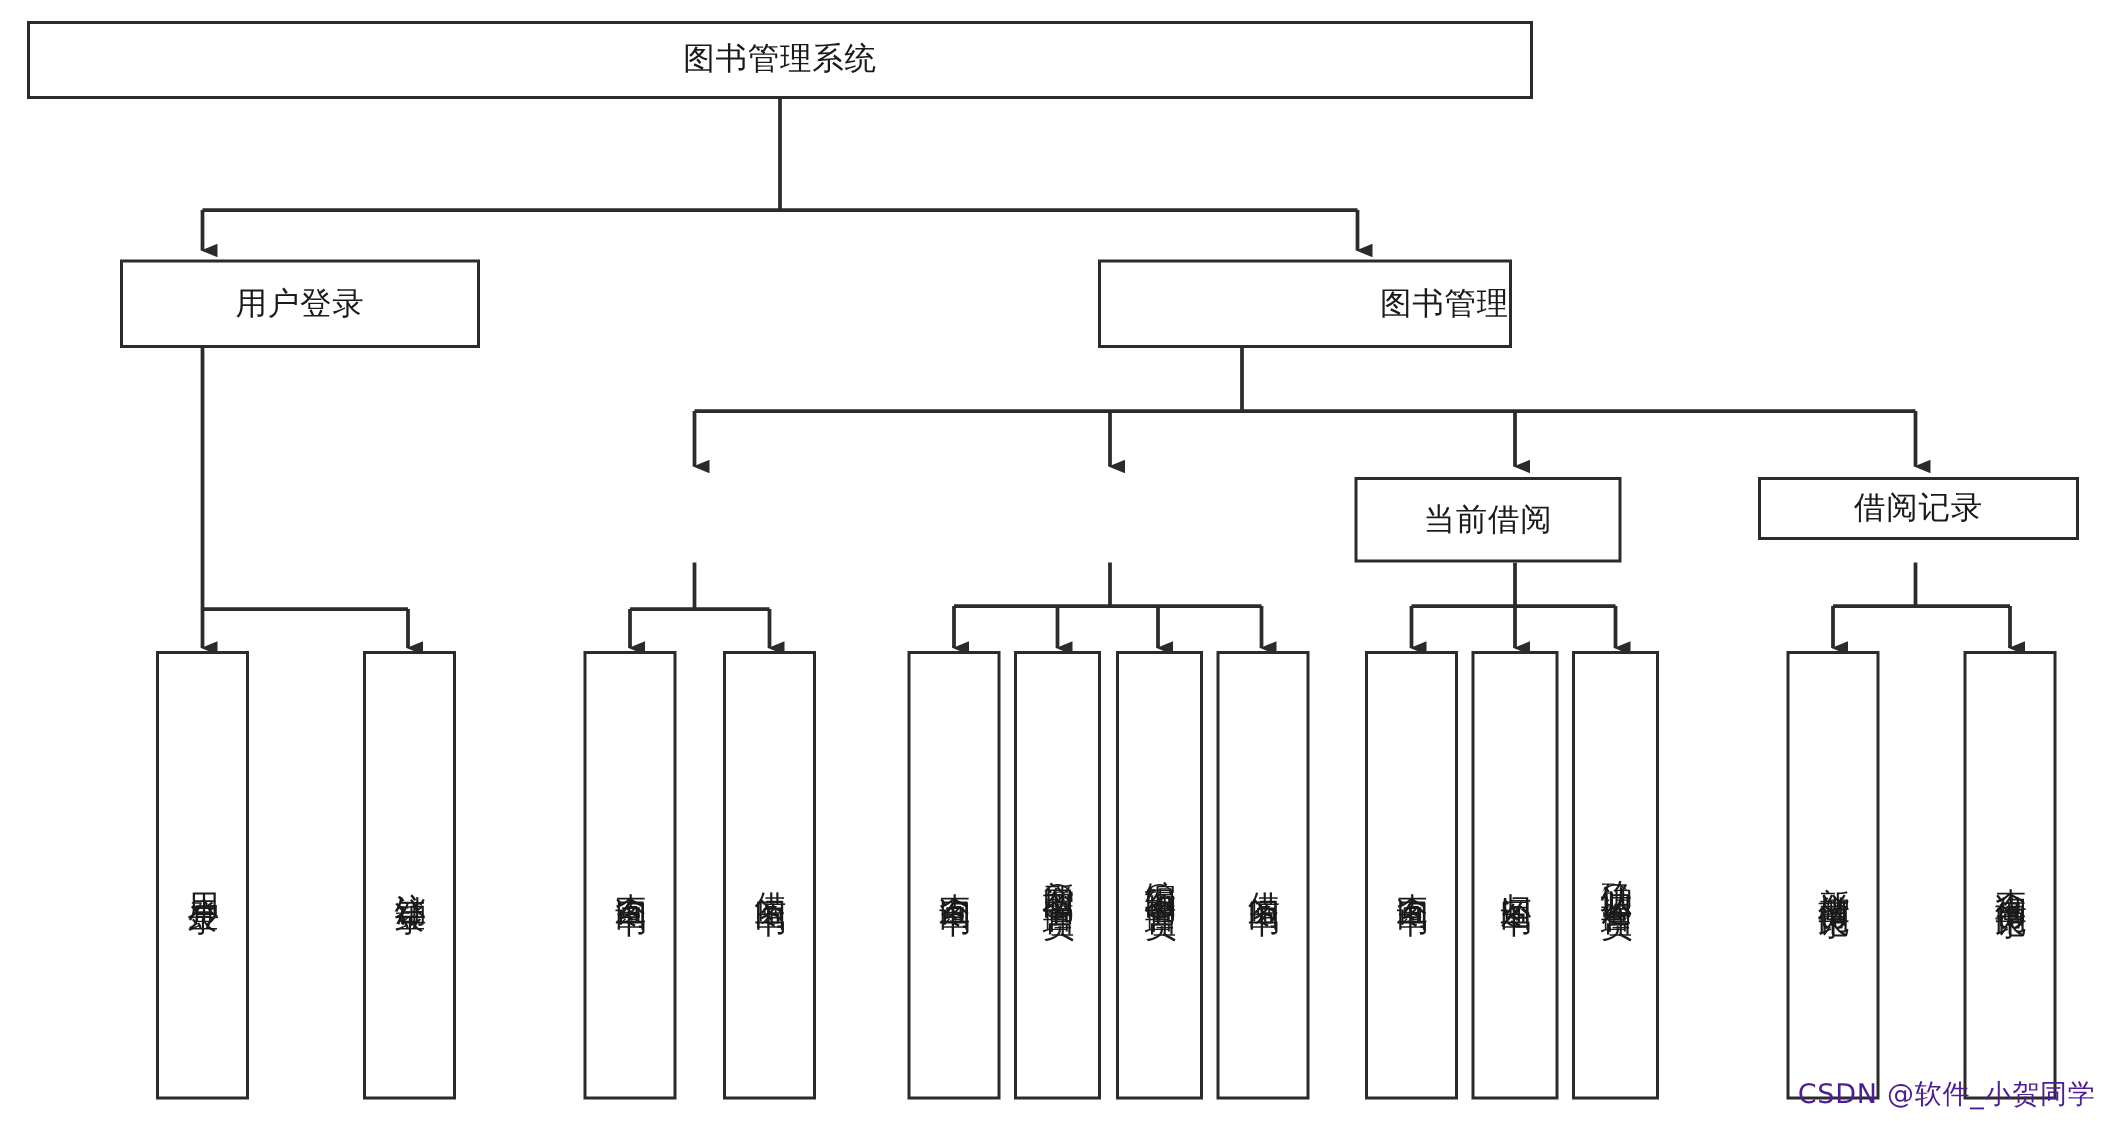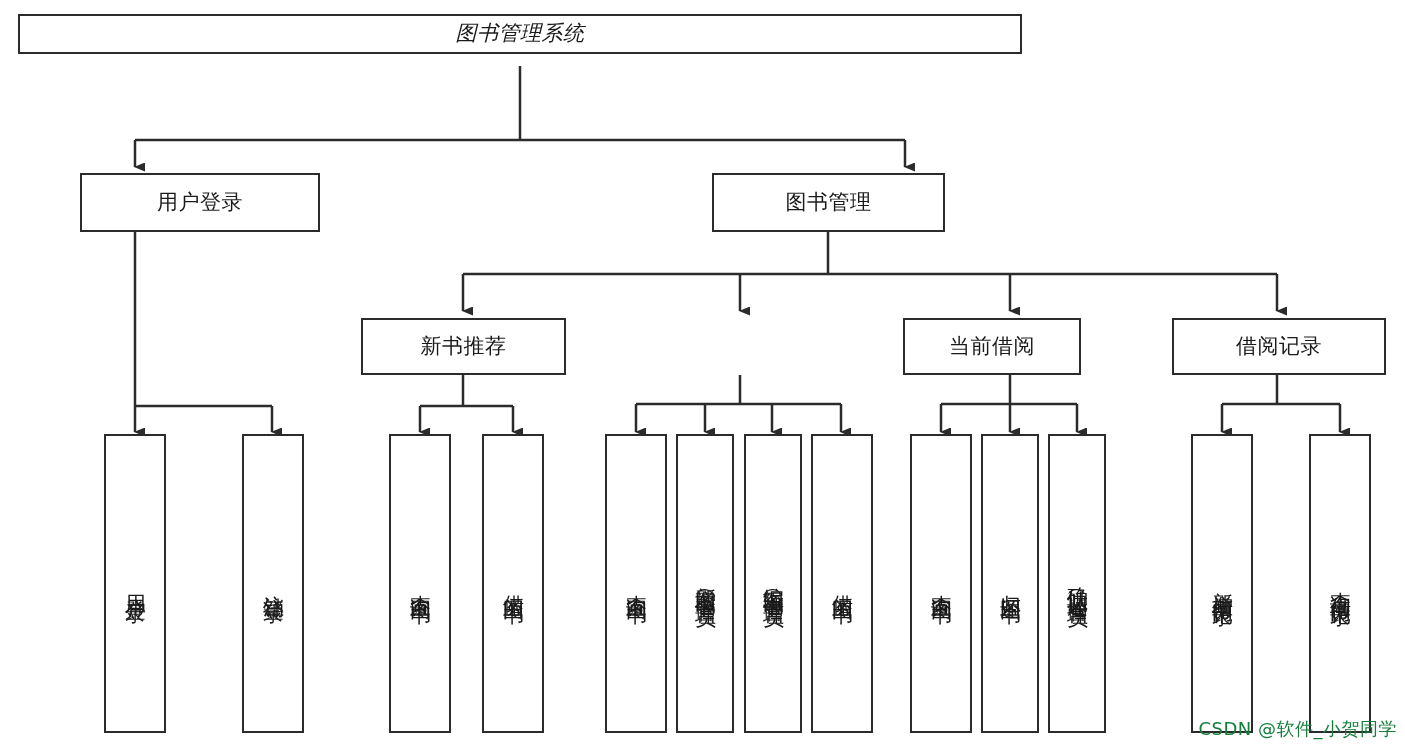--- a/index.html
+++ b/index.html
@@ -51,21 +51,21 @@
   .node-v .vtext {
     writing-mode: vertical-rl;
     text-orientation: upright;
     white-space: nowrap;
   }
   #watermark {
     position: absolute;
     right: 8px;
     bottom: 6px;
     font-size: 18px;
-    color: #15803d;
+    color: #4c1d95;
     letter-spacing: 0.5px;
     z-index: 5;
     pointer-events: none;
     white-space: nowrap;
   }
 </style>
 </head>
 <body>
 
 <div id="canvas">
@@ -113,38 +113,35 @@
       <path d="M1010,404 L1010,432" marker-end="url(#arrow)"></path>
       <path d="M1077,404 L1077,432" marker-end="url(#arrow)"></path>
 
       <path d="M1277,375 L1277,404"></path>
       <path d="M1222,404 L1340,404"></path>
       <path d="M1222,404 L1222,432" marker-end="url(#arrow)"></path>
       <path d="M1340,404 L1340,432" marker-end="url(#arrow)"></path>
     </g>
   </svg>
 
-  <div class="node node-h" style="left:18px; top:14px; width:1004px; height:40px;font-style:italic;">
+  <div class="node node-h" style="left:18px; top:14px; width:1004px; height:52px;">
     <span>图书管理系统</span>
   </div>
 
   <div class="node node-h" style="left:80px; top:173px; width:240px; height:59px;">
     <span>用户登录</span>
   </div>
-  <div class="node node-h" style="left:712px; top:173px; width:233px; height:59px;">
+  <div class="node node-h" style="left:732px; top:173px; width:276px; height:59px;justify-content:flex-end;">
     <span>图书管理</span>
   </div>
 
-  <div class="node node-h" style="left:361px; top:318px; width:205px; height:57px;">
-    <span>新书推荐</span>
-  </div>
   <div class="node node-h" style="left:903px; top:318px; width:178px; height:57px;">
     <span>当前借阅</span>
   </div>
-  <div class="node node-h" style="left:1172px; top:318px; width:214px; height:57px;">
+  <div class="node node-h" style="left:1172px; top:318px; width:214px; height:42px;">
     <span>借阅记录</span>
   </div>
 
   <div class="node node-v" style="left:104px; top:434px; width:62px; height:299px;">
     <span class="vtext">用户登录</span>
   </div>
   <div class="node node-v" style="left:242px; top:434px; width:62px; height:299px;">
     <span class="vtext">注销登录</span>
   </div>
 

